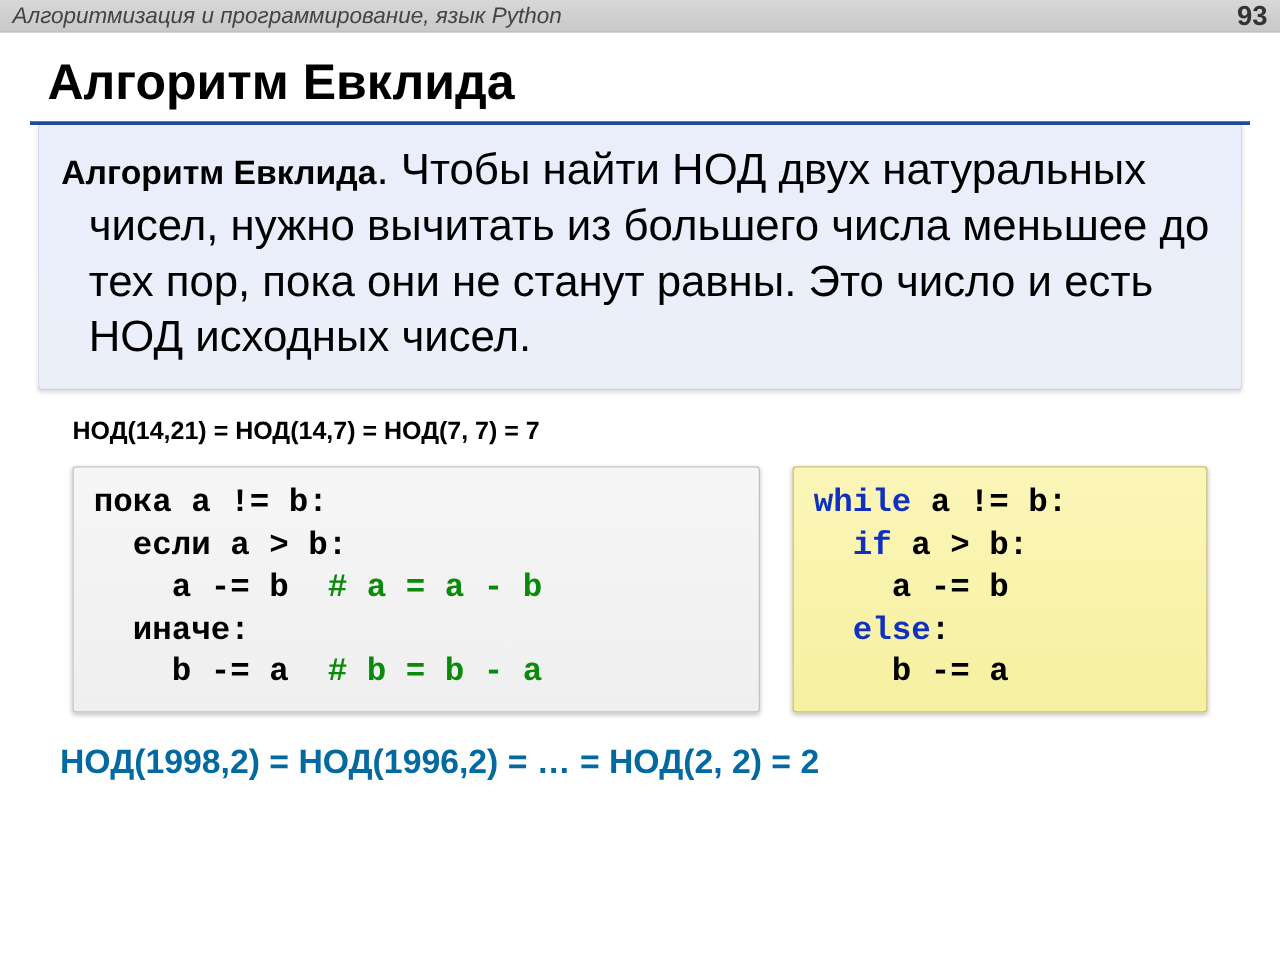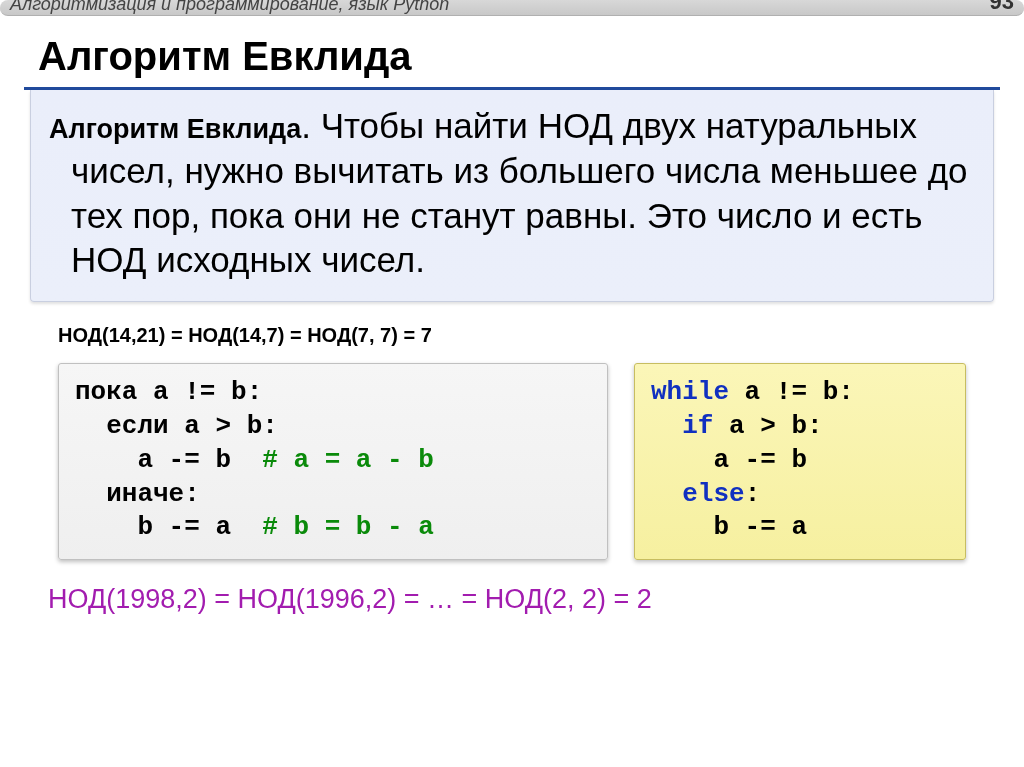--- a/index.html
+++ b/index.html
@@ -5,28 +5,27 @@
   * { box-sizing: border-box; margin: 0; padding: 0; }
   body {
     width: 1024px;
     height: 767px;
     background: #ffffff;
     font-family: Arial, Helvetica, sans-serif;
     position: relative;
     overflow: hidden;
   }
   .header-bar {
-    height: 16px;
+    height: 26px;
     background: linear-gradient(#d8d8d8, #c8c8c8);
     border-bottom: 1px solid #b0b0b0;
     display: flex;
-    align-items: flex-end;
+    align-items: center;
     justify-content: space-between;
     padding: 0 10px;
-    border-radius: 11px;
   }
   .header-title {
     font-style: italic;
     font-size: 18px;
     color: #444;
   }
   .page-number {
     font-weight: bold;
     font-size: 22px;
     color: #333;
@@ -98,22 +97,22 @@
     background: linear-gradient(#fbf6b8, #f6f0a0);
     border: 1px solid #c7bd60;
     flex: 0 0 auto;
     width: 332px;
   }
   .kw-blue { color: #1030c0; }
   .kw-green { color: #0a8a0a; }
   .kw-black { color: #000; }
   .example2 {
     font-size: 27px;
-    font-weight: normal;
-    color: #a21caf;
+    font-weight: bold;
+    color: #0369a1;
     margin: 24px 0 0 48px;
   }
 </style>
 </head>
 <body>
 
 <div class="header-bar">
   <span class="header-title">Алгоритмизация и программирование, язык Python</span>
   <span class="page-number">93</span>
 </div>

